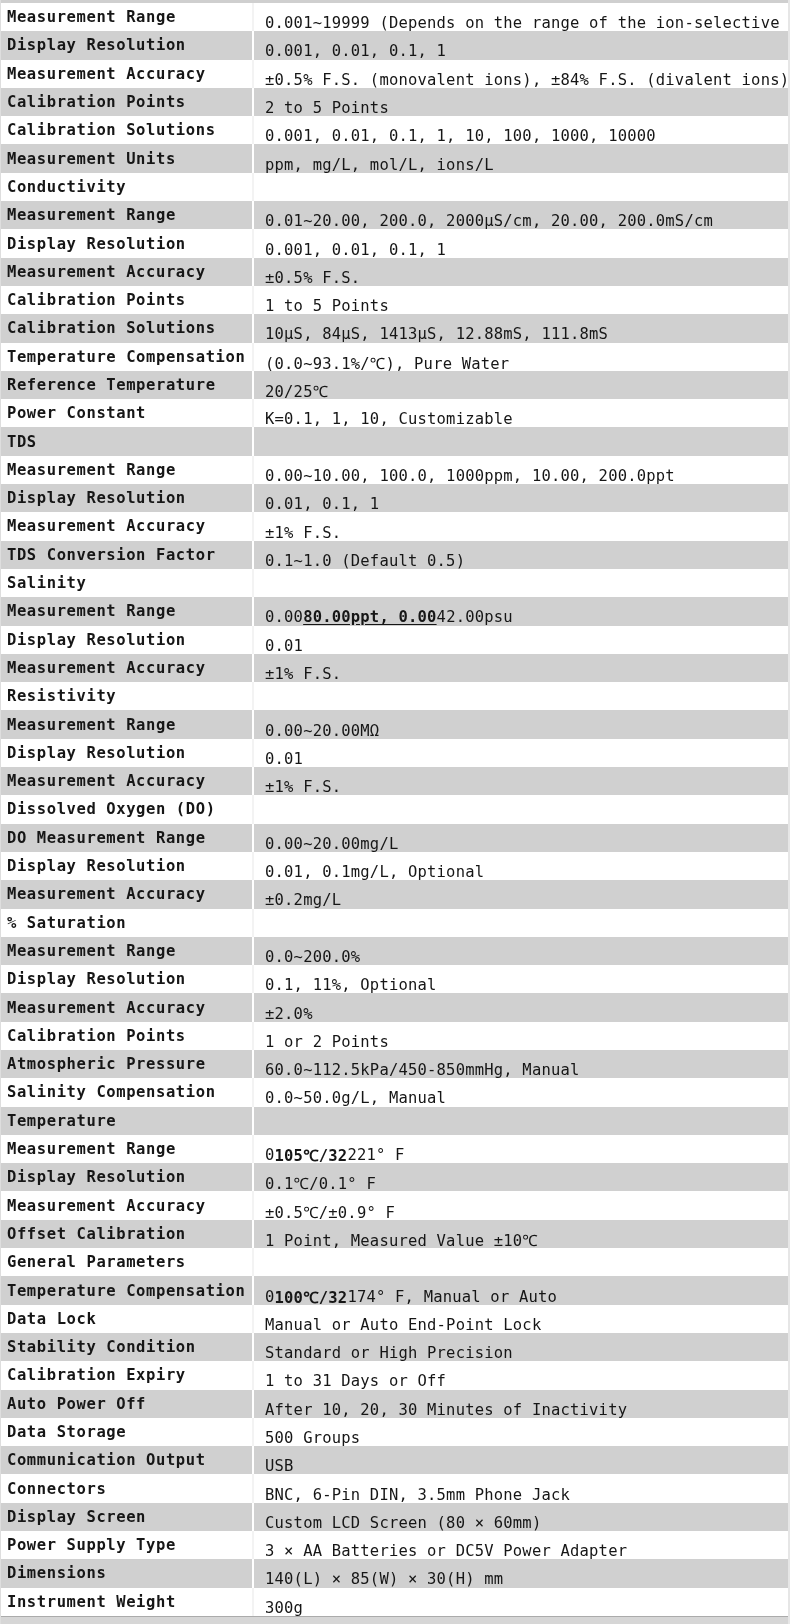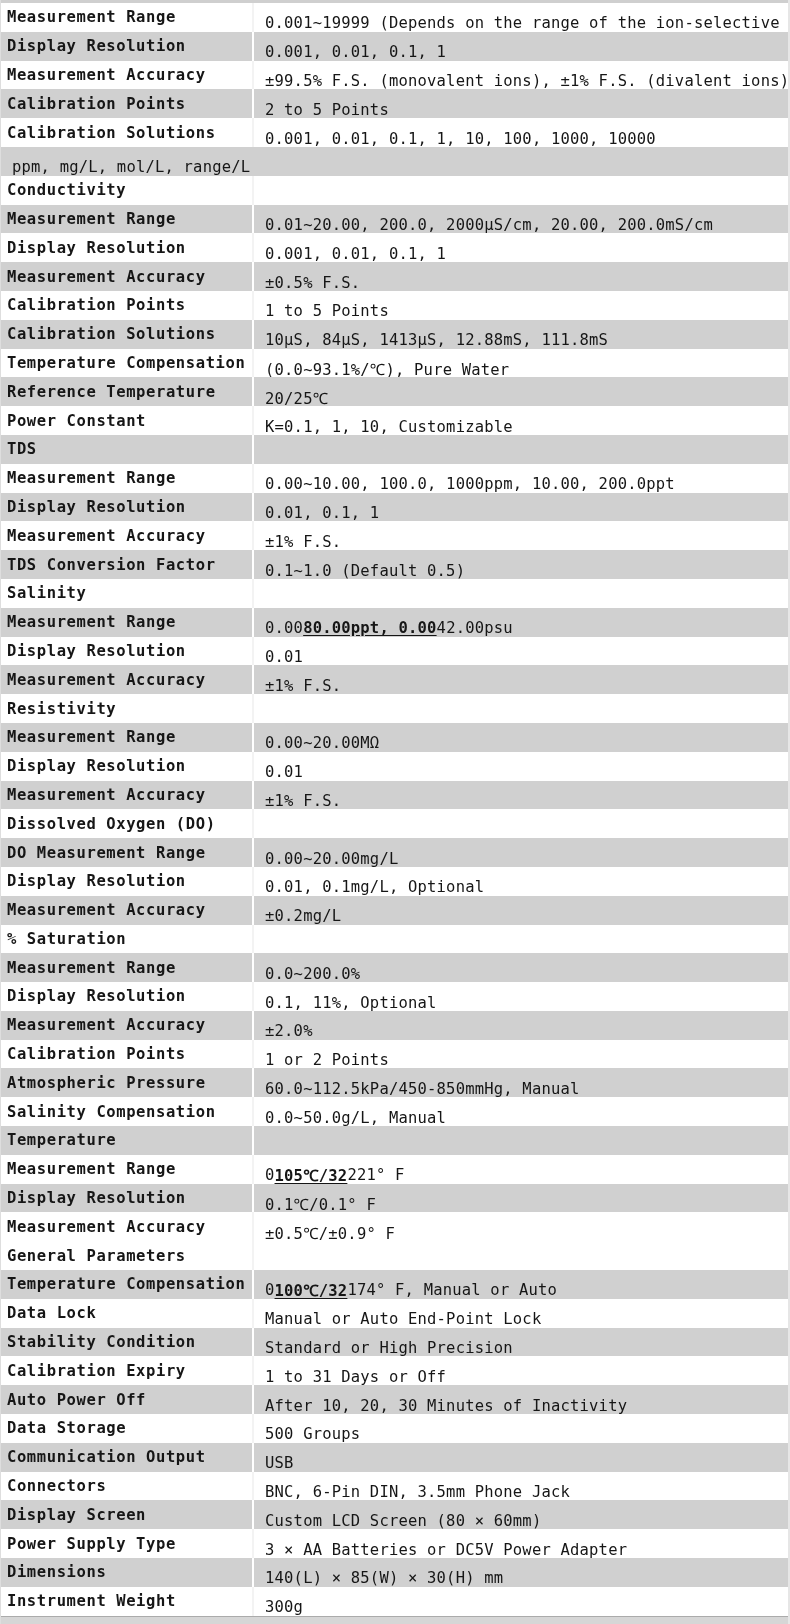--- a/index.html
+++ b/index.html
@@ -41,38 +41,39 @@
       </div>
       <div class="row gray">
         <div class="cell label">Display Resolution</div>
         <div class="cell value">
           <span>0.001, 0.01, 0.1, 1</span>
         </div>
       </div>
       <div class="row white">
         <div class="cell label">Measurement Accuracy</div>
         <div class="cell value">
-          <span>±99.5% F.S. (monovalent ions), ±1% F.S. (divalent ions)</span>
+          <span>±0.5% F.S. (monovalent ions), ±84% F.S. (divalent ions)</span>
         </div>
       </div>
       <div class="row gray">
         <div class="cell label">Calibration Points</div>
         <div class="cell value">
           <span>2 to 5 Points</span>
         </div>
       </div>
       <div class="row white">
         <div class="cell label">Calibration Solutions</div>
         <div class="cell value">
           <span>0.001, 0.01, 0.1, 1, 10, 100, 1000, 10000</span>
         </div>
       </div>
       <div class="row gray">
-        <div class="cell value">
-          <span>ppm, mg/L, mol/L, range/L</span>
+        <div class="cell label">Measurement Units</div>
+        <div class="cell value">
+          <span>ppm, mg/L, mol/L, ions/L</span>
         </div>
       </div>
       <div class="row white">
         <div class="cell label">Conductivity</div>
         <div class="cell value"></div>
       </div>
       <div class="row gray">
         <div class="cell label">Measurement Range</div>
         <div class="cell value">
           <span>0.01~20.00, 200.0, 2000μS/cm, 20.00, 200.0mS/cm</span>
@@ -271,20 +272,26 @@
       <div class="row gray">
         <div class="cell label">Display Resolution</div>
         <div class="cell value">
           <span>0.1℃/0.1° F</span>
         </div>
       </div>
       <div class="row white">
         <div class="cell label">Measurement Accuracy</div>
         <div class="cell value">
           <span>±0.5℃/±0.9° F</span>
+        </div>
+      </div>
+      <div class="row gray">
+        <div class="cell label">Offset Calibration</div>
+        <div class="cell value">
+          <span>1 Point, Measured Value ±10℃</span>
         </div>
       </div>
       <div class="row white">
         <div class="cell label">General Parameters</div>
         <div class="cell value"></div>
       </div>
       <div class="row gray">
         <div class="cell label">Temperature Compensation</div>
         <div class="cell value">
           <span>0</span>

